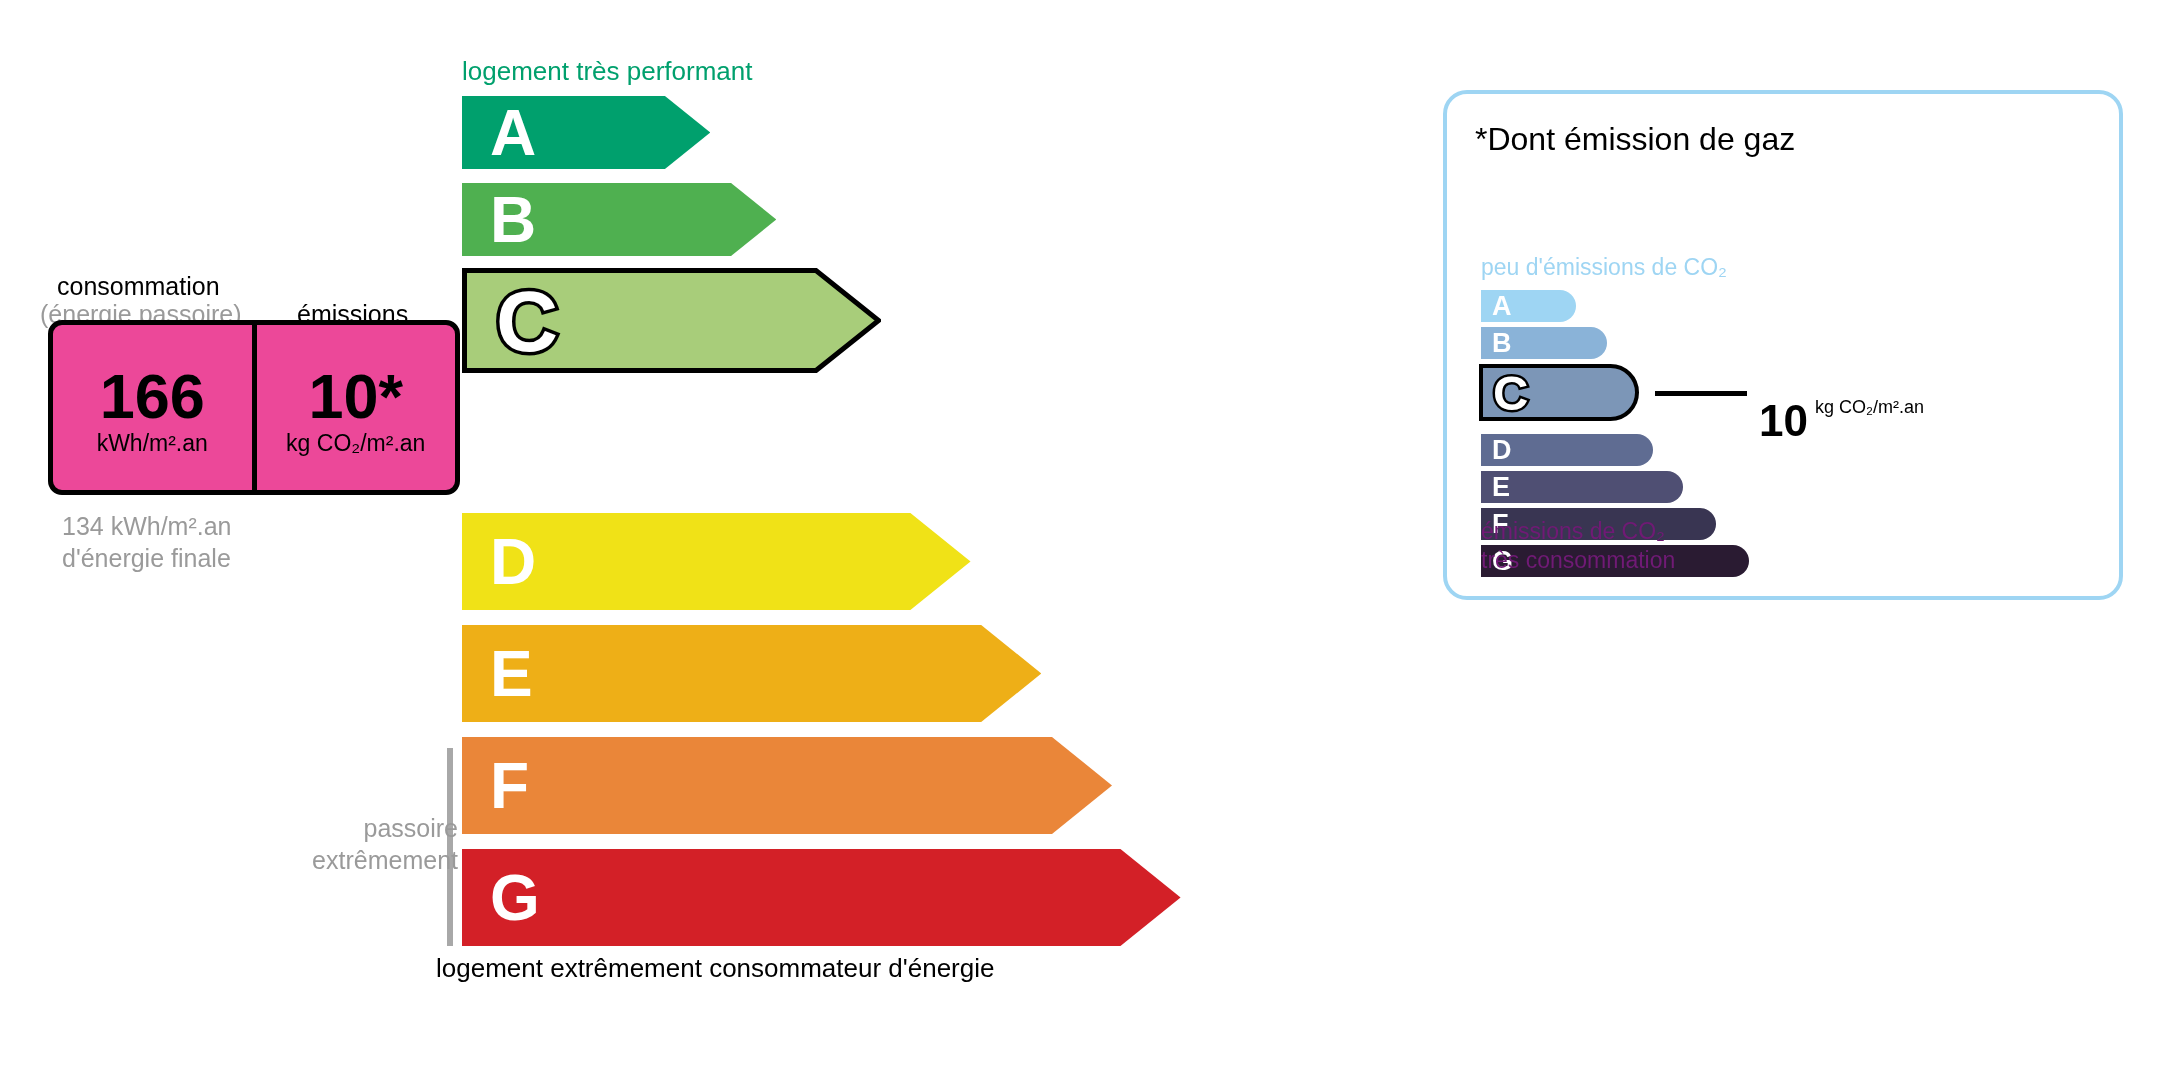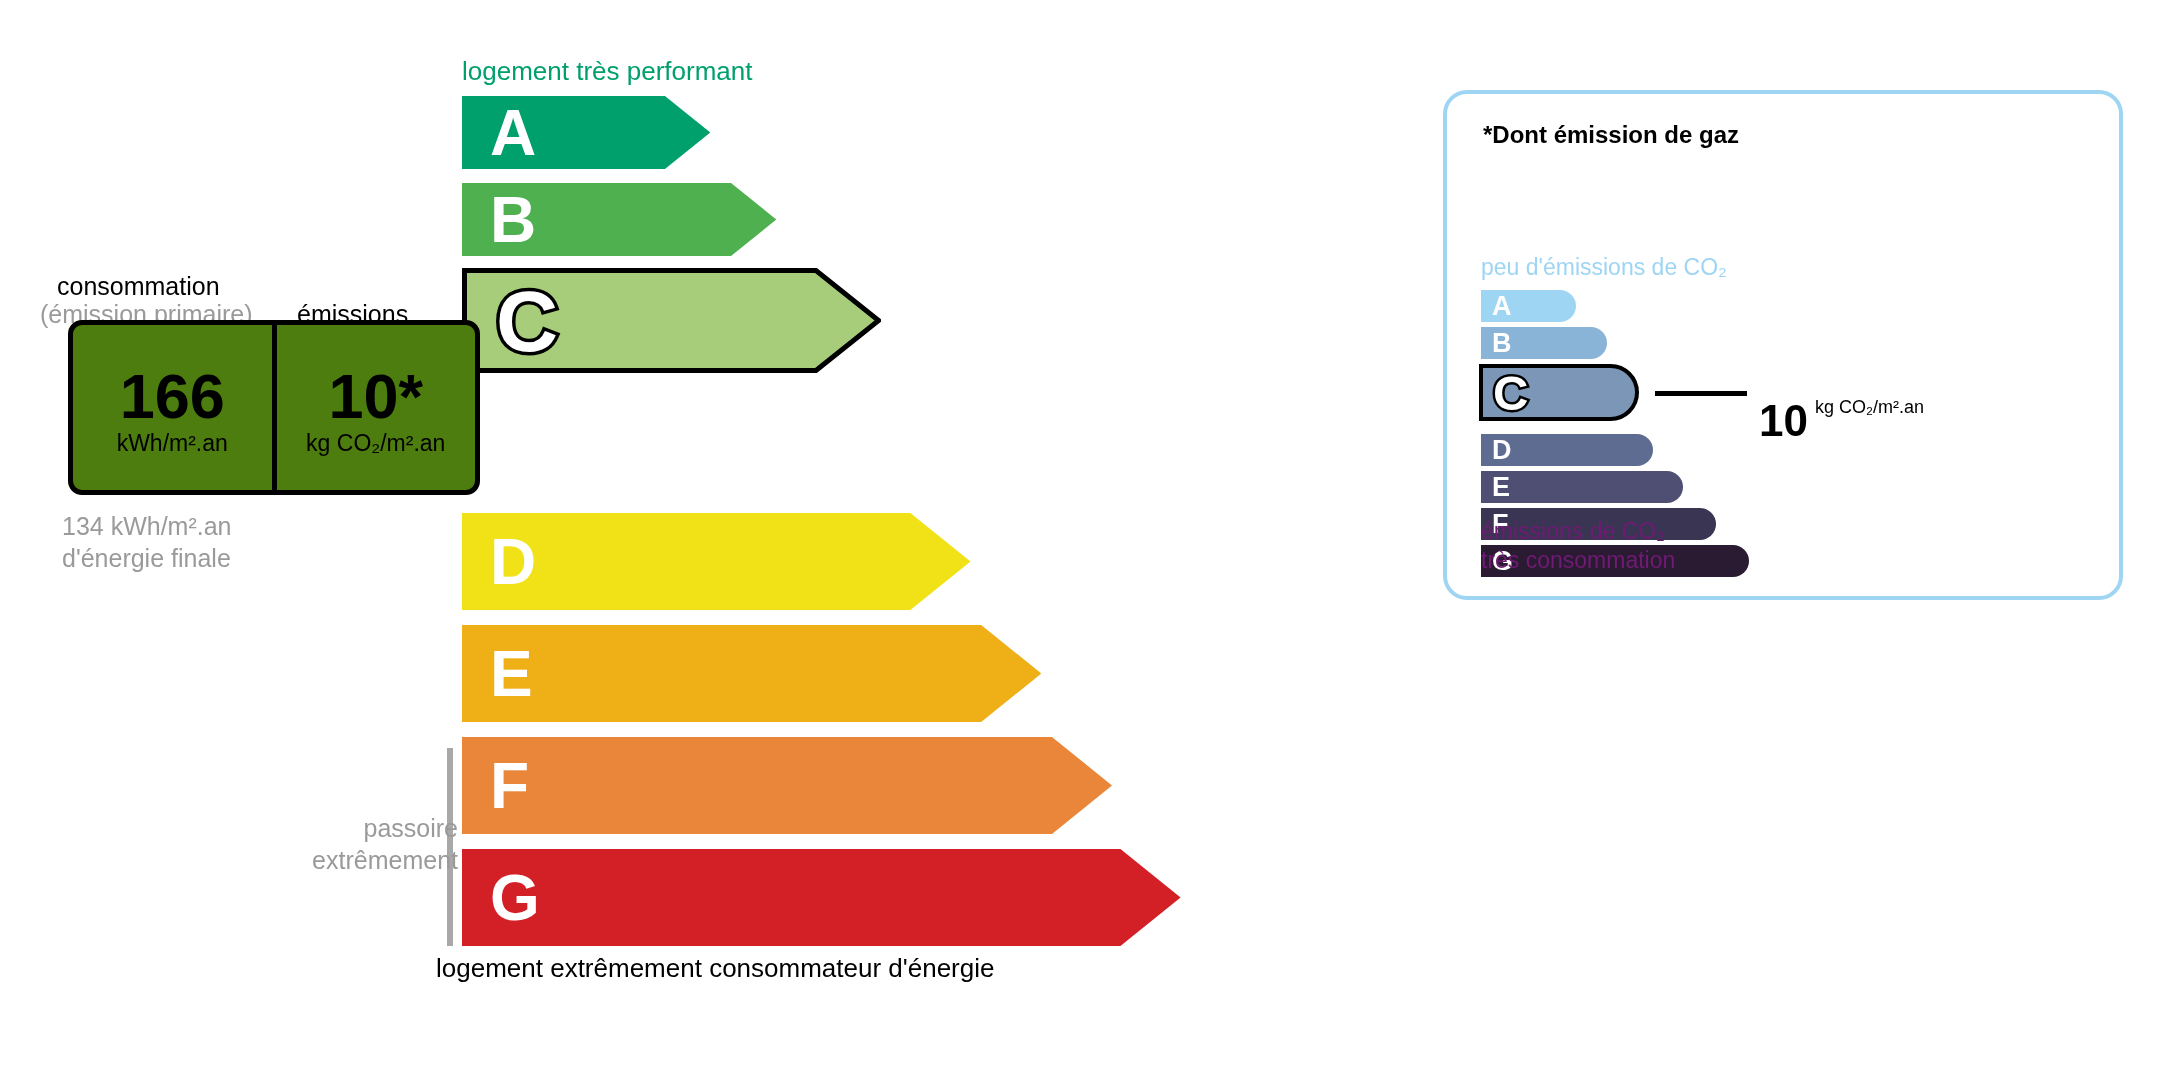--- a/index.html
+++ b/index.html
@@ -52,25 +52,25 @@
     font-size: 86px;
     left: 34px;
     -webkit-text-stroke: 7px #000;
     paint-order: stroke fill;
     color: #ffffff;
   }
 
   
   #valbox {
     position: absolute;
-    left: 68px; top: 320px;
+    left: 48px; top: 320px;
     width: 412px; height: 175px;
     border: 5px solid #000;
     border-radius: 14px;
-    background: #4d7c0f;
+    background: #ec4899;
     display: flex;
     z-index: 6;
   }
   #valbox .cell {
     flex: 1 1 0;
     display: flex;
     flex-direction: column;
     align-items: center;
     justify-content: center;
     padding-top: 6px;
@@ -116,23 +116,23 @@
   #ges {
     position: absolute;
     left: 1443px; top: 90px;
     width: 680px; height: 510px;
     border: 4px solid #9ed5f3;
     border-radius: 24px;
     background: #fff;
   }
   #ges-title {
     position: absolute;
-    left: 36px; top: 26px;
-    font-size: 24px;
-    font-weight: bold;
+    left: 28px; top: 26px;
+    font-size: 32px;
+    font-weight: normal;
     line-height: 1.22;
     color: #000;
     white-space: nowrap;
   }
   #ges-top-label {
     position: absolute;
     left: 34px; top: 160px;
     font-size: 23px;
     color: #9ed5f3;
     white-space: nowrap;
@@ -243,21 +243,21 @@
         </div>
         <div class="arrow" style="top: 849px; width: 718.58px; height: 97px;">
           <svg width="718.5799999999999" height="97" viewBox="0 0 718.5799999999999 97">
             <polygon points="0,0 658.4399999999999,0 718.5799999999999,48.5 658.4399999999999,97 0,97" fill="#d32027"></polygon>
           </svg>
           <span class="ltr">G</span>
         </div>
       </div>
 
     <div class="hdr" style="left:57px; top:272px;">consommation</div>
-    <div class="hdr grey" style="left:40px; top:300px;">(émission primaire)</div>
+    <div class="hdr grey" style="left:40px; top:300px;">(énergie passoire)</div>
     <div class="hdr" style="left:297px; top:300px;">émissions</div>
 
     <div id="valbox">
       <div class="cell left">
         <div class="big">166</div>
         <div class="unit">kWh/m².an</div>
       </div>
       <div class="cell">
         <div class="big">10*</div>
         <div class="unit">kg CO₂/m².an</div>

